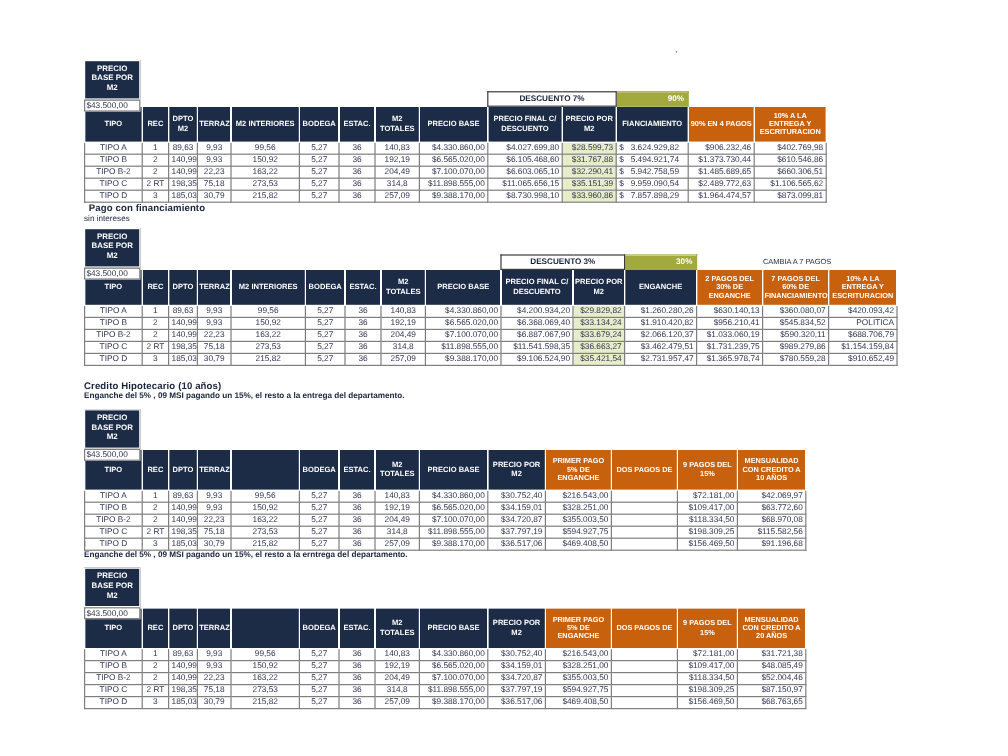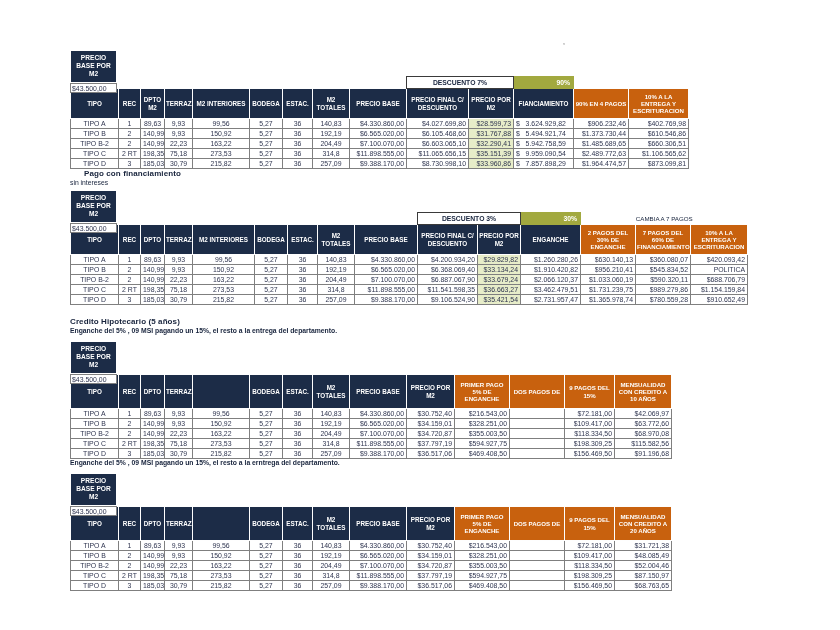--- a/index.html
+++ b/index.html
@@ -180,21 +180,21 @@
           <td>$9.388.170,00</td>
           <td>$8.730.998,10</td>
           <td>$33.960,86</td>
           <td>$   7.857.898,29</td>
           <td>$1.964.474,57</td>
           <td>$873.099,81</td>
         </tr>
       </tbody>
   </table>
 
-  <div class="sec-title" style="left:84px; top:169px;">Pago con financiamiento</div>
+  <div class="sec-title" style="left:74px; top:169px;">Pago con financiamiento</div>
   <div class="sec-sub" style="left:70px; top:179px;">sin intereses</div>
 
   <div class="pb-box" style="left:70px; top:190px;">
     <div class="pb-head">PRECIO BASE POR M2</div>
     <div class="pb-val">$43.500,00</div>
   </div>
 
   <table class="t2" style="left:70px; top:212px; width:677px;">
     <colgroup>
       <col style="width:48px">
@@ -320,21 +320,21 @@
           <td>$9.106.524,90</td>
           <td>$35.421,54</td>
           <td>$2.731.957,47</td>
           <td>$1.365.978,74</td>
           <td>$780.559,28</td>
           <td>$910.652,49</td>
         </tr>
       </tbody>
   </table>
 
-  <div class="sec-title" style="left:70px; top:317px;">Credito Hipotecario (5 años)</div>
+  <div class="sec-title" style="left:70px; top:317px;">Credito Hipotecario (10 años)</div>
   <div class="sec-sub b" style="left:70px; top:327px;">Enganche del 5% , 09 MSI pagando un 15%,  el resto a la entrega del departamento.</div>
 
   <div class="pb-box" style="left:70px; top:341px;">
     <div class="pb-head">PRECIO BASE POR M2</div>
     <div class="pb-val">$43.500,00</div>
   </div>
 
   <table class="t3" style="left:70px; top:374px; width:601px;">
     <colgroup>
       <col style="width:48px">

